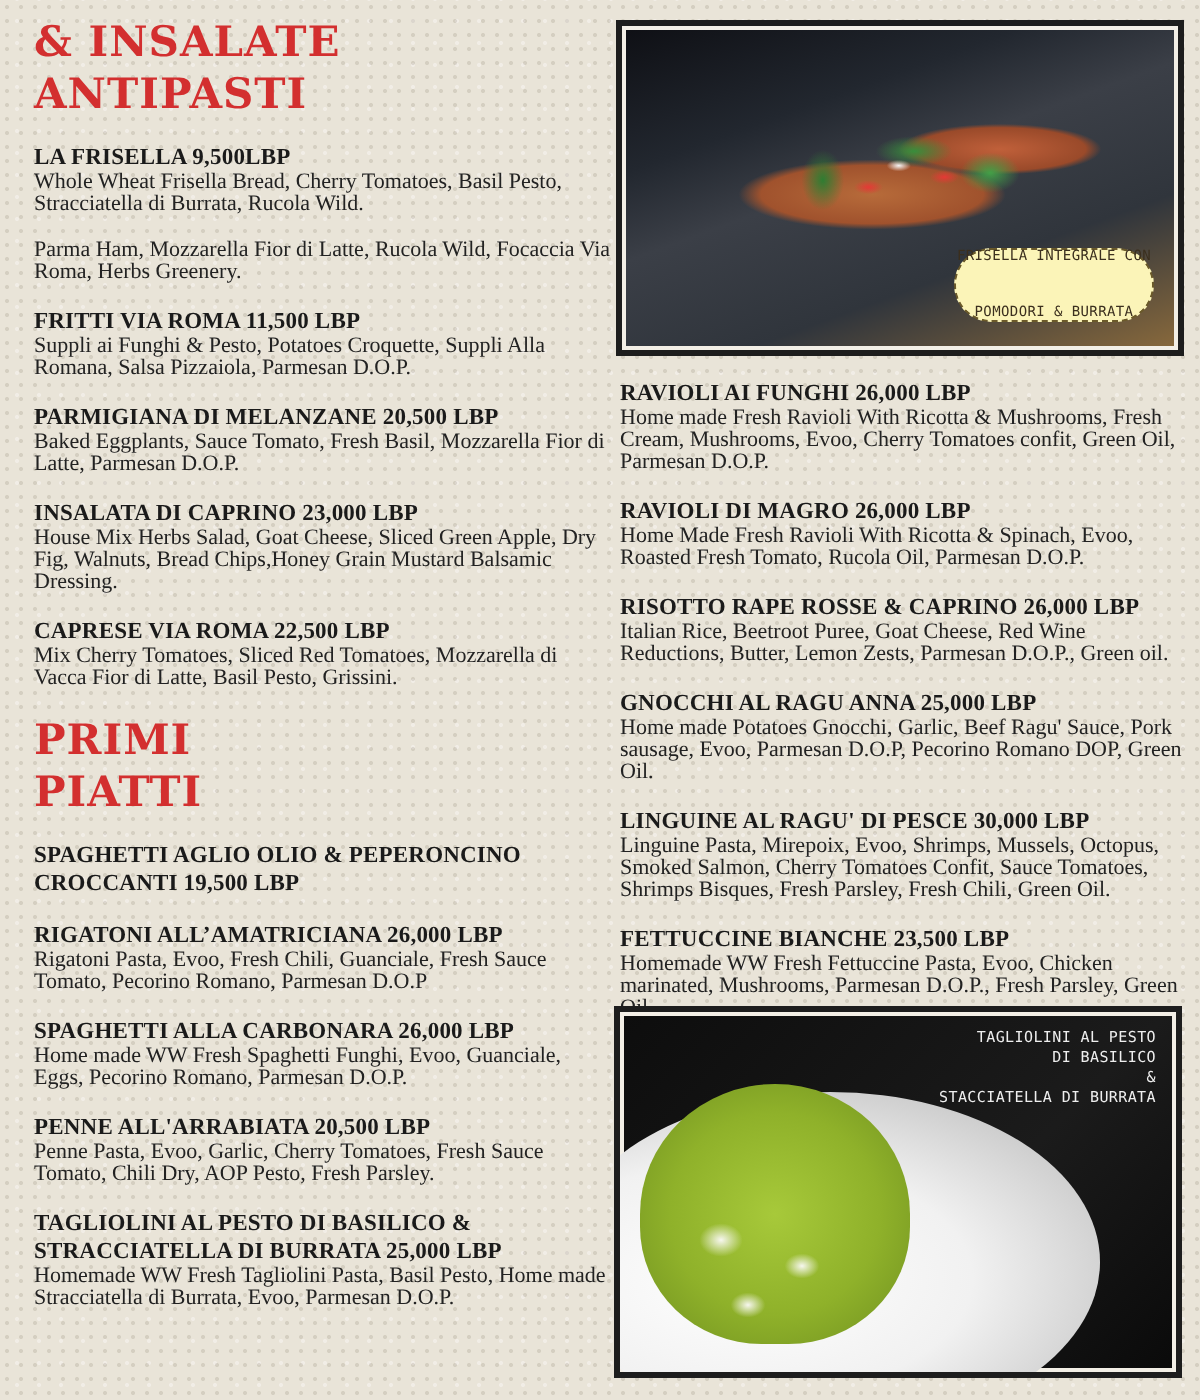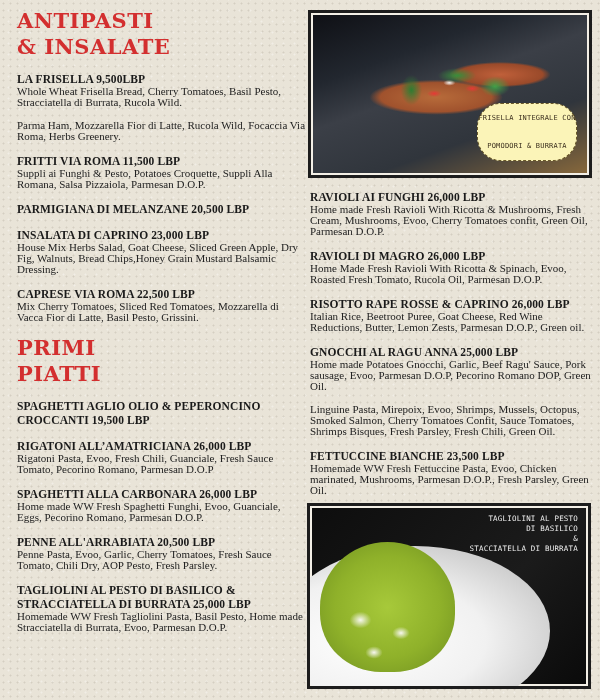--- a/index.html
+++ b/index.html
@@ -59,21 +59,21 @@
       background:
         radial-gradient(ellipse 10% 30% at 20% 50%, #2e7d32 0%, transparent 70%),
         radial-gradient(ellipse 18% 15% at 50% 30%, #388e3c 0%, transparent 70%),
         radial-gradient(ellipse 14% 20% at 75% 45%, #43a047 0%, transparent 70%),
         radial-gradient(ellipse 6% 6% at 35% 55%, #e53935 0%, transparent 80%),
         radial-gradient(ellipse 6% 6% at 60% 48%, #e53935 0%, transparent 80%),
         radial-gradient(ellipse 5% 5% at 45% 40%, #f5f5f5 0%, transparent 80%);
     }
     .photo-1 .caption-bubble {
       position: absolute; right: 12px; bottom: 14px;
-      width: 100px; height: 58px;
+      width: 100px; height: 37px;
       background: #fbf4b8;
       border: 1.5px dashed #6b5a2a;
       border-radius: 24px;
       display: flex; flex-direction: column; align-items: center; justify-content: center;
       font-family: "DejaVu Sans Mono", monospace;
       font-size: 7px; line-height: 9px; color: #3b2f1e; text-align: center;
       letter-spacing: 0.2px;
       gap: 19px;
     }
 
@@ -100,37 +100,38 @@
       font-family: "DejaVu Sans Mono", monospace;
       color: #eeeeee; font-size: 7.5px; line-height: 10px; text-align: right;
       letter-spacing: 0.2px;
     }
   </style>
 </head>
 <body>
 
 <div class="col-left">
   <div class="section-title">
+    <span>&amp; INSALATE</span>
     <span>ANTIPASTI</span>
-    <span>&amp; INSALATE</span>
   </div>
 
   <div class="item">
     <div class="item-title">LA FRISELLA 9,500LBP</div>
     <div class="item-desc">Whole Wheat Frisella Bread, Cherry Tomatoes, Basil Pesto, Stracciatella di Burrata, Rucola Wild.</div>
   </div>
   <div class="item">
     <div class="item-desc">Parma Ham, Mozzarella Fior di Latte, Rucola Wild,  Focaccia Via Roma, Herbs Greenery.</div>
   </div>
   <div class="item">
     <div class="item-title">FRITTI VIA ROMA 11,500 LBP</div>
     <div class="item-desc">Suppli ai Funghi &amp; Pesto, Potatoes Croquette, Suppli Alla Romana, Salsa Pizzaiola, Parmesan D.O.P.</div>
   </div>
   <div class="item">
     <div class="item-title">PARMIGIANA DI MELANZANE 20,500 LBP</div>
+    <div class="item-desc">Baked Eggplants, Sauce Tomato, Fresh Basil, Mozzarella Fior di Latte, Parmesan D.O.P.</div>
   </div>
   <div class="item">
     <div class="item-title">INSALATA DI CAPRINO 23,000 LBP</div>
     <div class="item-desc">House Mix Herbs Salad, Goat Cheese, Sliced Green Apple, Dry Fig, Walnuts, Bread Chips,Honey Grain Mustard Balsamic Dressing.</div>
   </div>
   <div class="item">
     <div class="item-title">CAPRESE VIA ROMA 22,500 LBP</div>
     <div class="item-desc">Mix Cherry Tomatoes, Sliced Red Tomatoes, Mozzarella di Vacca Fior di Latte, Basil Pesto, Grissini.</div>
   </div>
 
@@ -179,20 +180,21 @@
   </div>
   <div class="item">
     <div class="item-title">RISOTTO RAPE ROSSE &amp; CAPRINO 26,000 LBP</div>
     <div class="item-desc">Italian Rice, Beetroot Puree, Goat Cheese, Red Wine Reductions, Butter, Lemon Zests, Parmesan D.O.P., Green oil.</div>
   </div>
   <div class="item">
     <div class="item-title">GNOCCHI AL RAGU ANNA 25,000 LBP</div>
     <div class="item-desc">Home made Potatoes Gnocchi, Garlic, Beef Ragu' Sauce, Pork sausage, Evoo, Parmesan D.O.P, Pecorino Romano DOP, Green Oil.</div>
   </div>
   <div class="item">
+    <div class="item-title">LINGUINE AL RAGU' DI PESCE 30,000 LBP</div>
     <div class="item-desc">Linguine Pasta, Mirepoix, Evoo, Shrimps, Mussels, Octopus, Smoked Salmon, Cherry Tomatoes Confit, Sauce Tomatoes, Shrimps Bisques, Fresh Parsley, Fresh Chili, Green Oil.</div>
   </div>
   <div class="item">
     <div class="item-title">FETTUCCINE BIANCHE 23,500 LBP</div>
     <div class="item-desc">Homemade WW Fresh Fettuccine Pasta, Evoo, Chicken marinated, Mushrooms, Parmesan D.O.P., Fresh Parsley, Green Oil.</div>
   </div>
 </div>
 
 <div class="photo photo-2">
   <div class="plate"></div>

